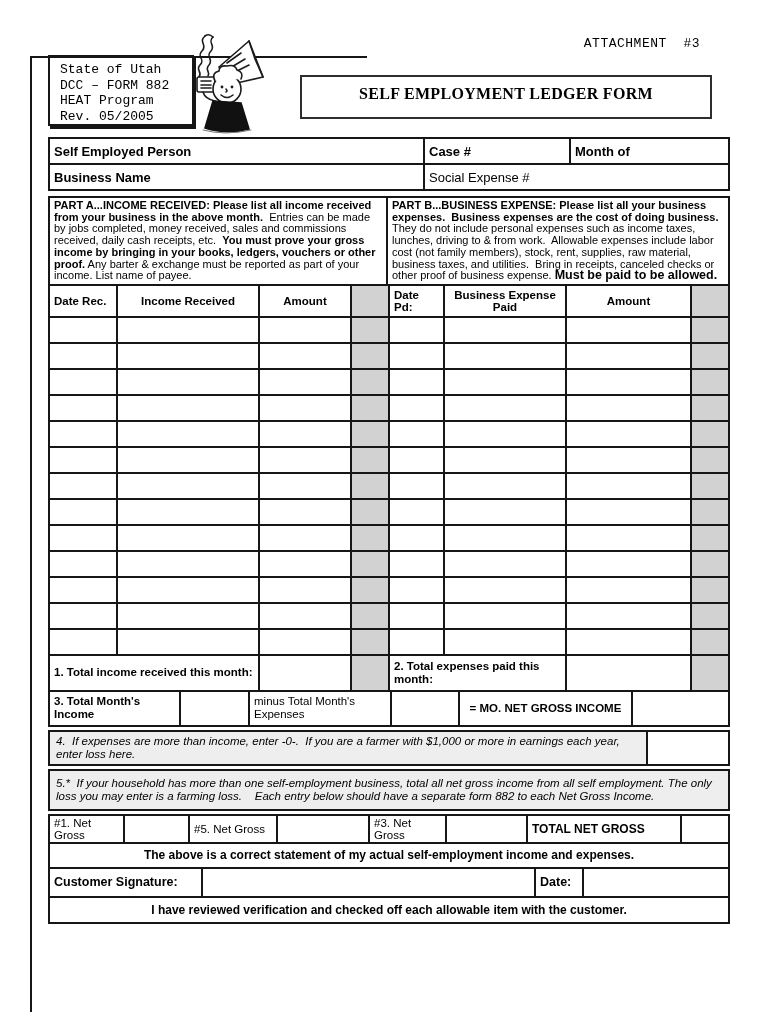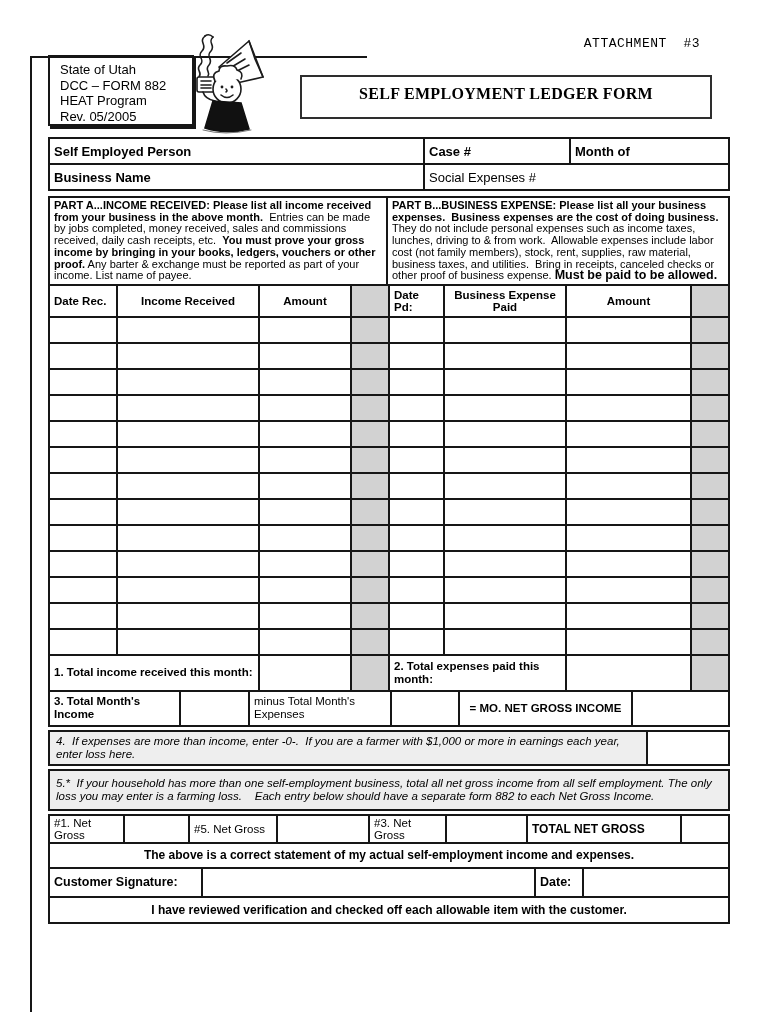--- a/index.html
+++ b/index.html
@@ -16,21 +16,21 @@
 
   #attachment {
     right:70px; top:36px; font-family:"Liberation Mono", monospace;
     font-size:13px; white-space:pre; letter-spacing:0.5px;
   }
 
   #agency-box {
     left:48px; top:55px; width:130px; height:62px;
     border:2px solid #161616; box-shadow:2px 3px 0 #161616;
     padding:5px 2px 0 10px;
-    font-family:Liberation Sans, sans-serif; font-size:13px; line-height:15.5px;
+    font-family:Liberation Mono, monospace; font-size:13px; line-height:15.5px;
   }
 
   #title-box {
     left:300px; top:75px; width:408px; height:40px;
     border:2px solid #2e2e2e;
     display:flex; align-items:center; justify-content:center;
   }
   #title-box .t {
     font-family:"Liberation Serif", serif; font-weight:bold;
     font-size:16px; letter-spacing:0.3px; transform:translateY(-3px);
@@ -152,21 +152,21 @@
         <col style="width:159px">
       </colgroup>
     <tbody>
         <tr>
       <td class="lbl-b">Self Employed Person</td>
       <td class="lbl-b">Case #</td>
       <td class="lbl-b">Month of</td>
     </tr>
     <tr>
       <td class="lbl-b">Business Name</td>
-      <td colspan="2">Social Expenses #</td>
+      <td colspan="2">Social Expense #</td>
     </tr>
   </tbody>
     </table>
 
   <table id="partab-table">
     <colgroup>
         <col style="width:338px">
         <col style="width:342px">
       </colgroup>
     <tbody>

